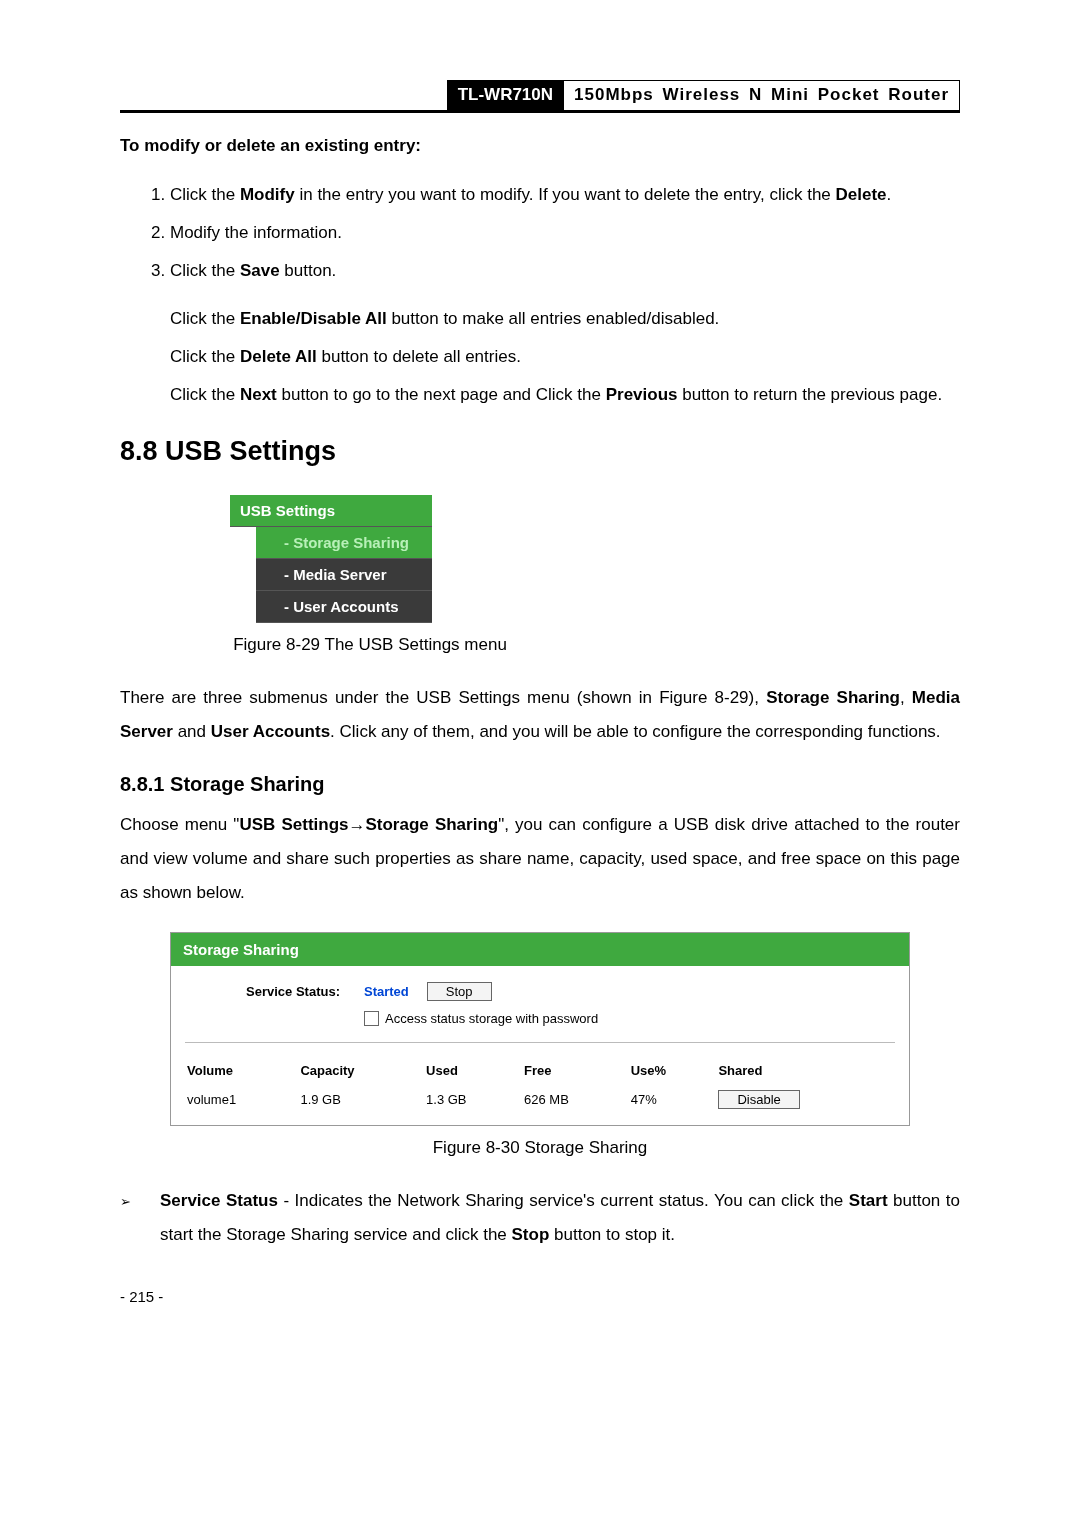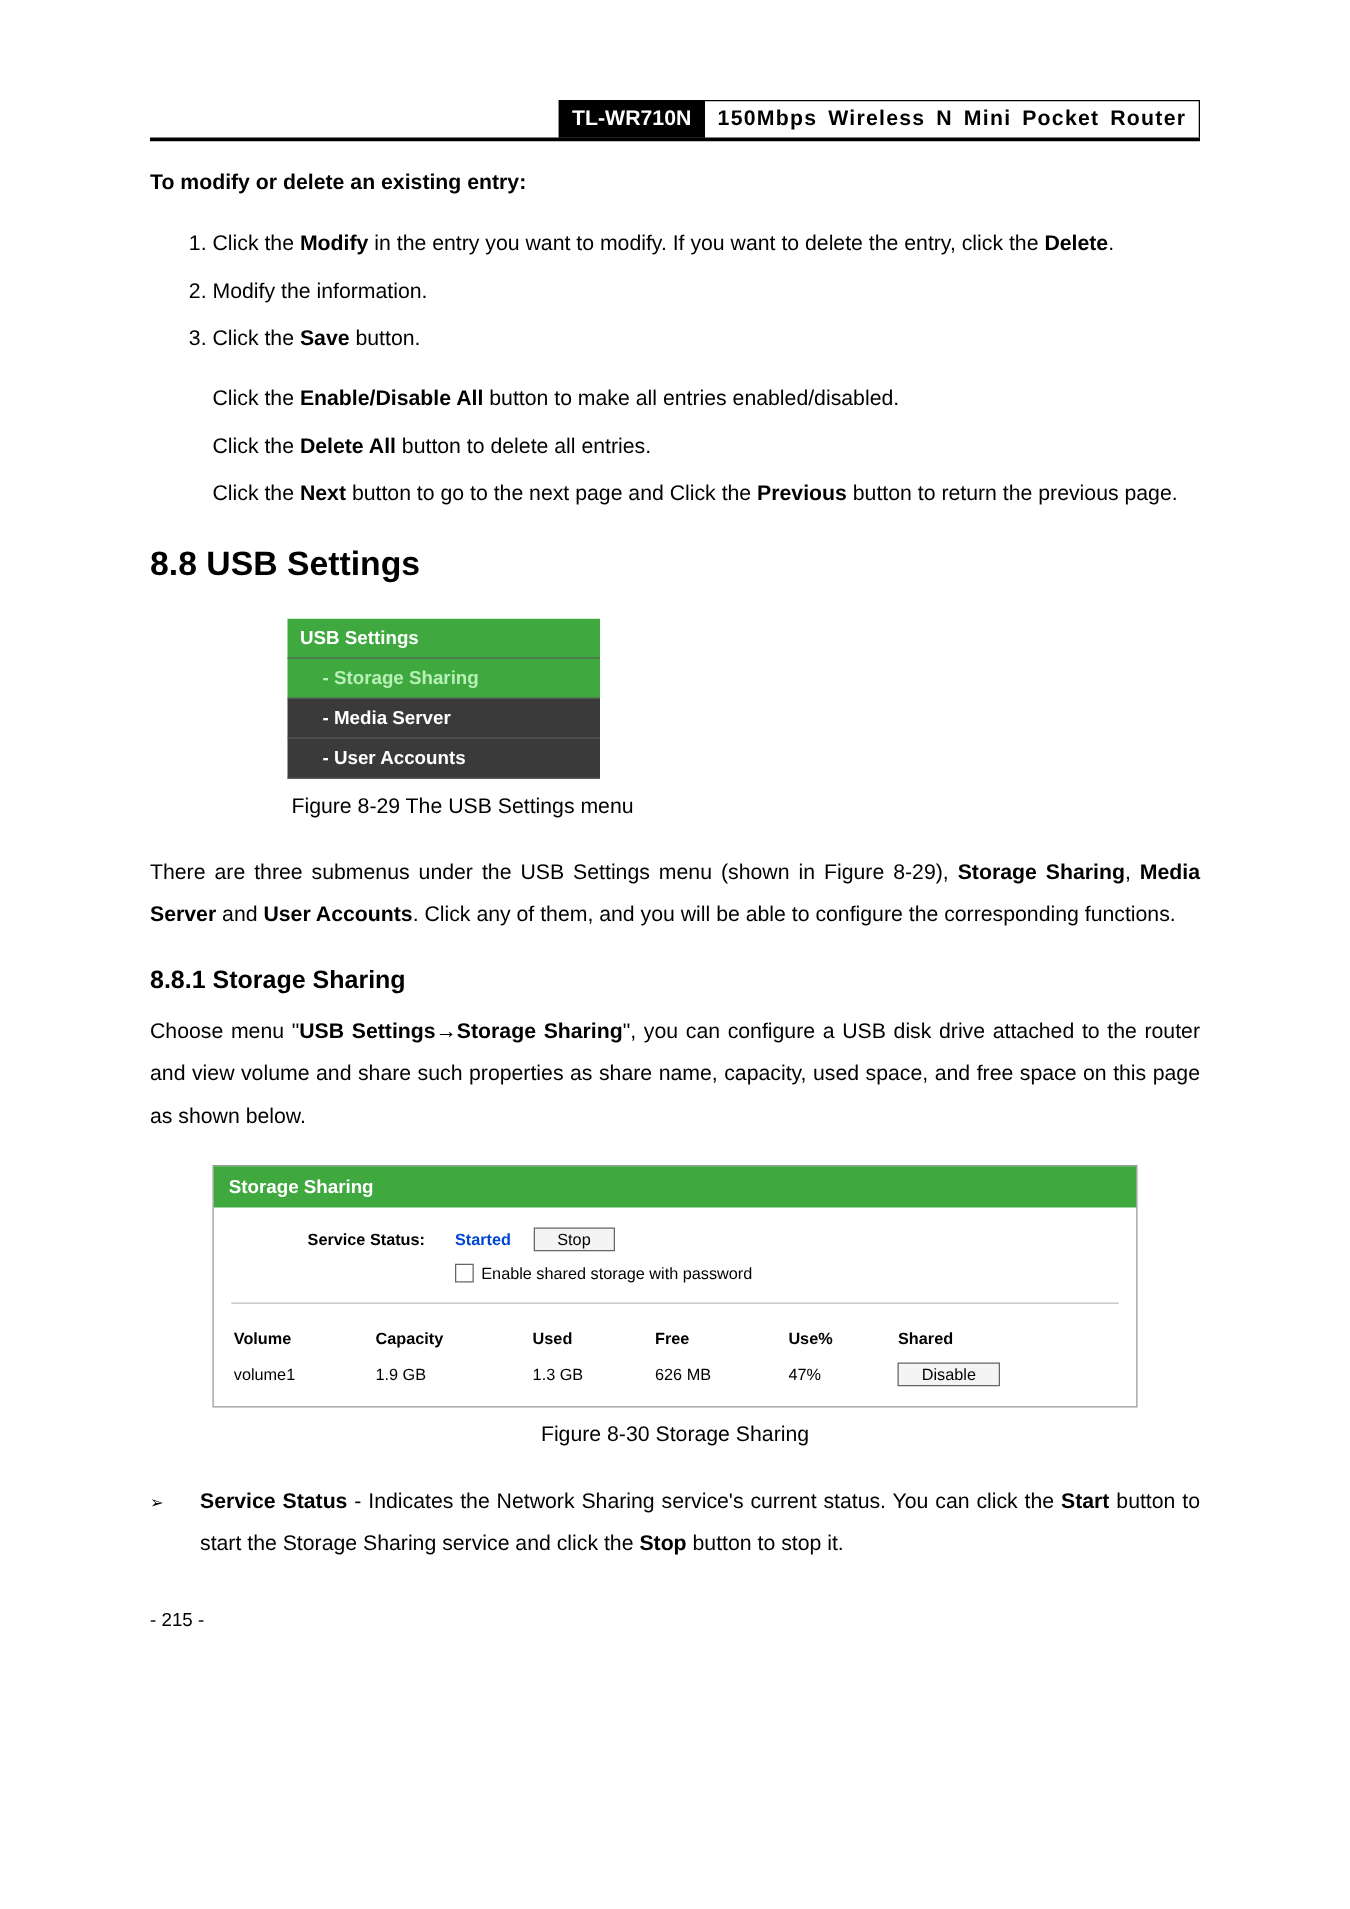--- a/index.html
+++ b/index.html
@@ -67,32 +67,32 @@
   .ol li { margin-bottom: 4px; text-align: justify; }
   .indent-block {
     font-size: 17px;
     line-height: 2.0;
     margin-left: 50px;
     text-align: justify;
   }
   .indent-block p { margin: 0 0 4px 0; }
   
   .menu-figure {
-    width: 250px;
+    width: 202px;
     margin: 28px 0 10px 110px;
   }
   .menu-row {
     color: #fff;
     font-weight: bold;
     font-size: 15px;
     padding: 7px 10px;
     border-bottom: 1px solid #555;
   }
   .menu-header { background: #3fa93f; }
-  .menu-item   { background: #3a3a3a; padding-left: 28px; }
+  .menu-item   { background: #3a3a3a; padding-left: 28px; margin-left: 26px; }
   .menu-item.active { background: #3fa93f; color: #b8f0b8; }
   .figcap {
     text-align: center;
     font-size: 17px;
     margin-top: 12px;
     margin-bottom: 26px;
   }
   
   .storage-panel {
     border: 1px solid #999;
@@ -237,21 +237,21 @@
   <div class="storage-panel">
     <div class="sp-header">Storage Sharing</div>
     <div class="sp-body">
       <div class="sp-row">
         <div class="sp-label">Service Status:</div>
         <div class="sp-status">Started</div>
         <button class="btn">Stop</button>
       </div>
       <div class="sp-check-row">
         <span class="sp-check"></span>
-        <span>Enable shared storage with password</span>
+        <span>Access status storage with password</span>
       </div>
       <hr class="sp-hr">
       <table class="sp-table">
         <thead>
           <tr>
             <th>Volume</th>
             <th>Capacity</th>
             <th>Used</th>
             <th>Free</th>
             <th>Use%</th>

